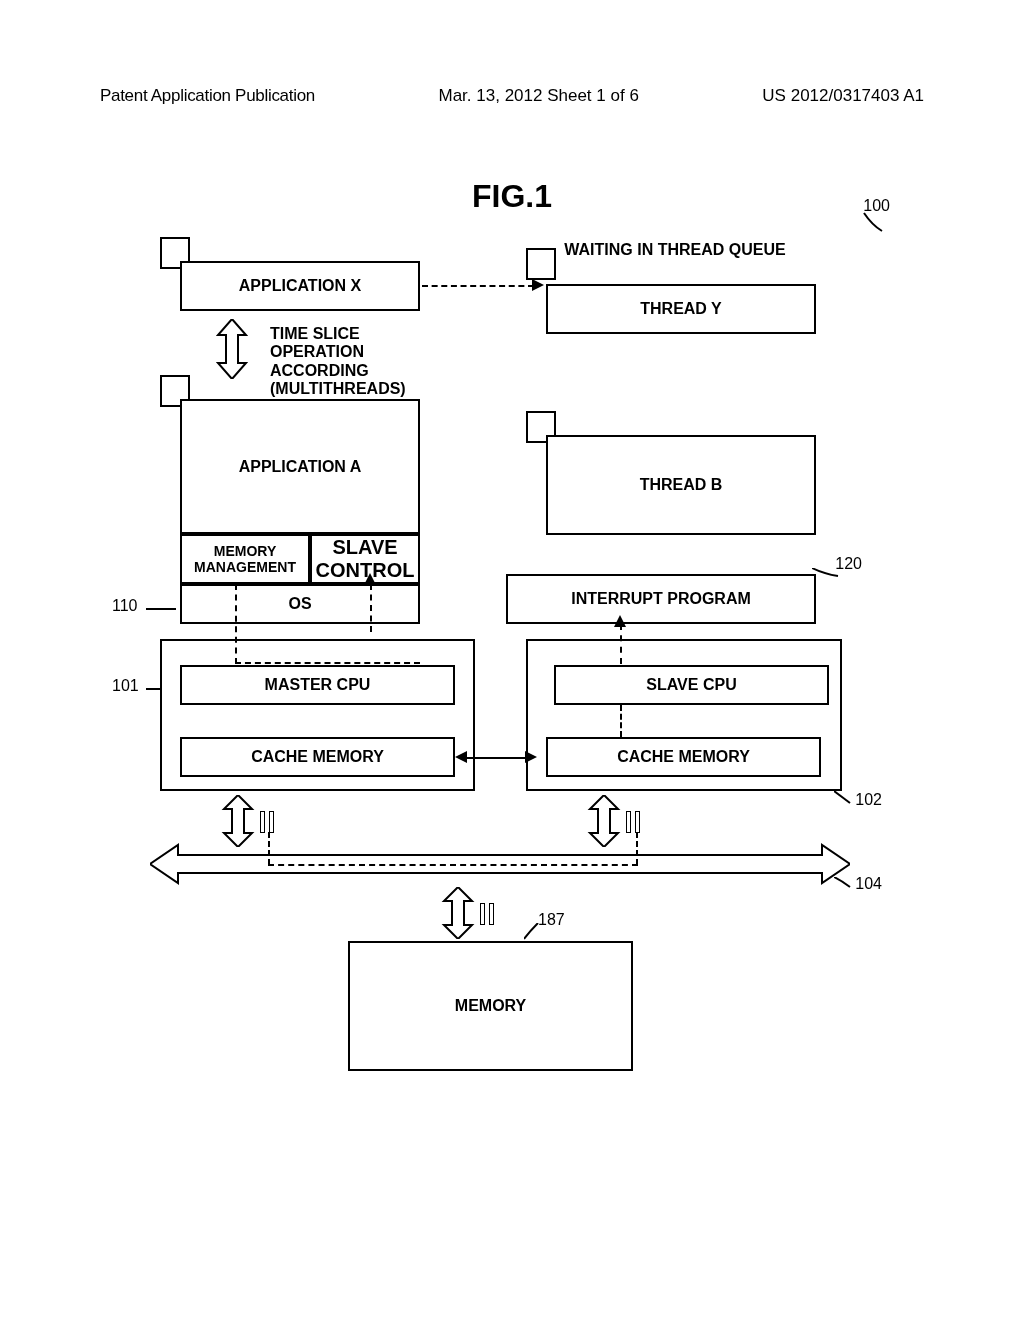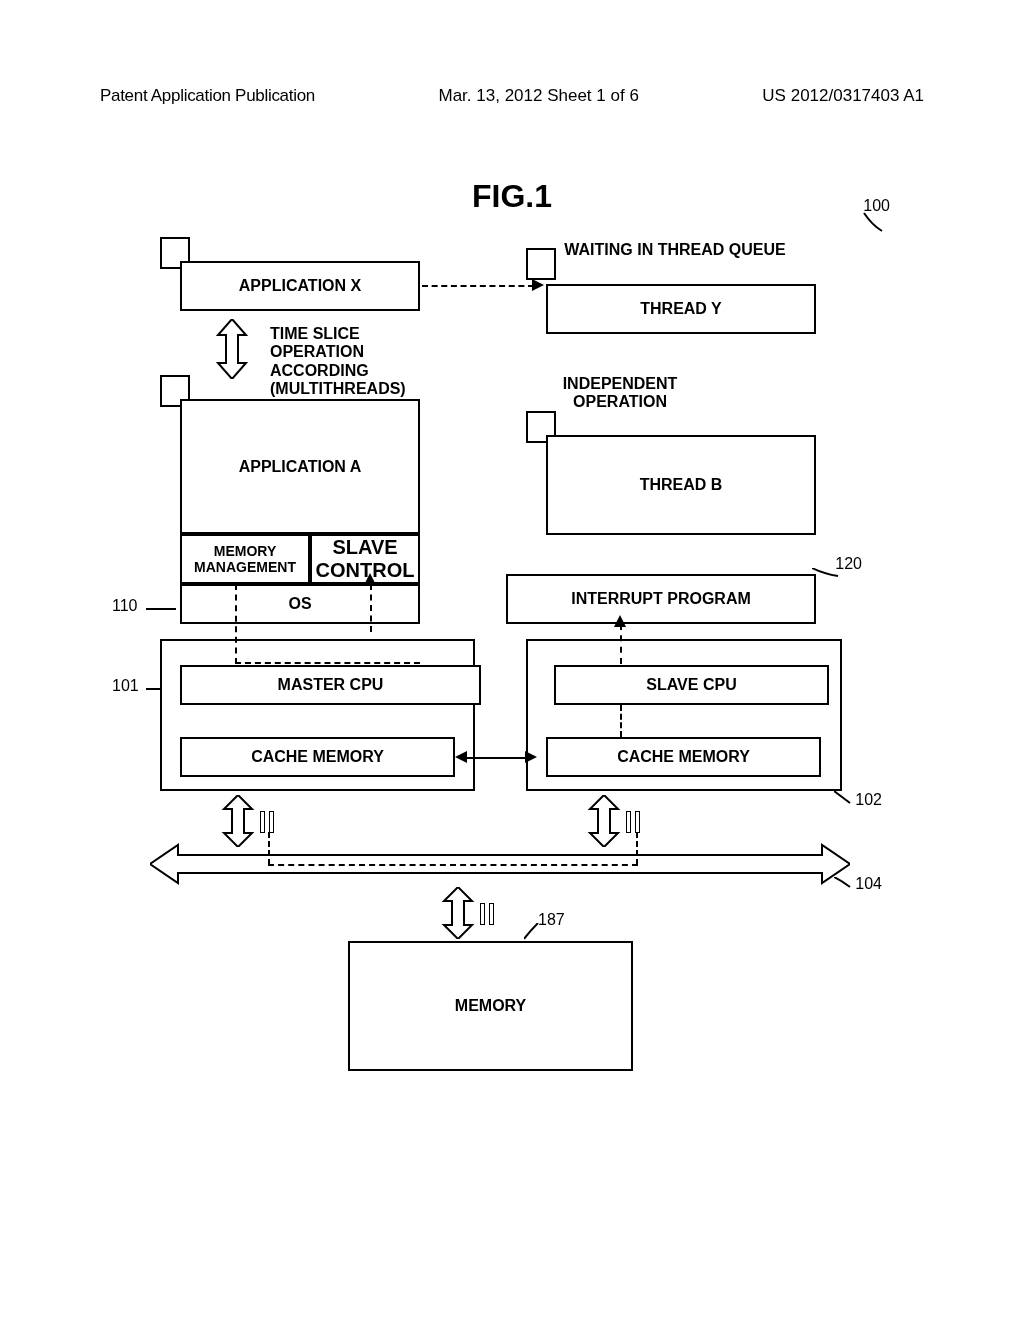--- a/index.html
+++ b/index.html
@@ -122,22 +122,20 @@
   <div class="vdbl" style="top:144px; left:94px;">
     <svg width="36" height="60">
         <polygon points="18,0 32,16 24,16 24,44 32,44 18,60 4,44 12,44 12,16 4,16" fill="#fff" stroke="#000" stroke-width="2"></polygon>
       </svg>
   </div>
   <div class="label" style="top:150px; left:150px; width:170px; text-align:left;">TIME SLICE
 OPERATION
 ACCORDING
 (MULTITHREADS)</div>
 
-  <div class="label" style="top:200px; left:400px; width:200px;">INDEPENDENT
-OPERATION</div>
 
   <div class="small-tab" style="top:200px; left:40px;"></div>
   <div class="box" style="top:224px; left:60px; width:240px; height:135px;">APPLICATION A</div>
   <div class="small-tab" style="top:236px; left:406px;"></div>
   <div class="box" style="top:260px; left:426px; width:270px; height:100px;">THREAD B</div>
 
   <div class="box" style="top:359px; left:60px; width:130px; height:50px; white-space:pre-line; font-size:14px;">MEMORY
 MANAGEMENT</div>
   <div class="box" style="top:359px; left:190px; width:110px; height:50px; white-space:pre-line; font-size:20px;">SLAVE
 CONTROL</div>
@@ -148,21 +146,21 @@
       <line x1="0" y1="4" x2="30" y2="4" stroke="#000" stroke-width="2"></line>
     </svg>
 
   <div class="box" style="top:399px; left:386px; width:310px; height:50px;">INTERRUPT PROGRAM</div>
   <div class="ref-label" style="top:380px; right:18px;">120</div>
   <svg style="position:absolute; top:393px; right:40px;" width="28" height="10">
       <path d="M0 0 Q12 6 26 8" stroke="#000" stroke-width="2" fill="none"></path>
     </svg>
 
   <div style="position:absolute; top:464px; left:40px; width:315px; height:152px; border:2.5px solid #000;"></div>
-  <div class="box" style="top:490px; left:60px; width:301px; height:40px;">MASTER CPU</div>
+  <div class="box" style="top:490px; left:60px; width:275px; height:40px;">MASTER CPU</div>
   <div class="box" style="top:562px; left:60px; width:275px; height:40px;">CACHE MEMORY</div>
   <div class="ref-label" style="top:502px; left:-8px;">101</div>
   <svg style="position:absolute; top:510px; left:26px;" width="18" height="8">
       <line x1="0" y1="4" x2="16" y2="4" stroke="#000" stroke-width="2"></line>
     </svg>
 
   <div style="position:absolute; top:464px; left:406px; width:316px; height:152px; border:2.5px solid #000;"></div>
   <div class="box" style="top:490px; left:426px; width:275px; height:40px;margin-left:8px;">SLAVE CPU</div>
   <div class="box" style="top:562px; left:426px; width:275px; height:40px;">CACHE MEMORY</div>
   <div class="ref-label" style="top:616px; right:-2px;">102</div>

